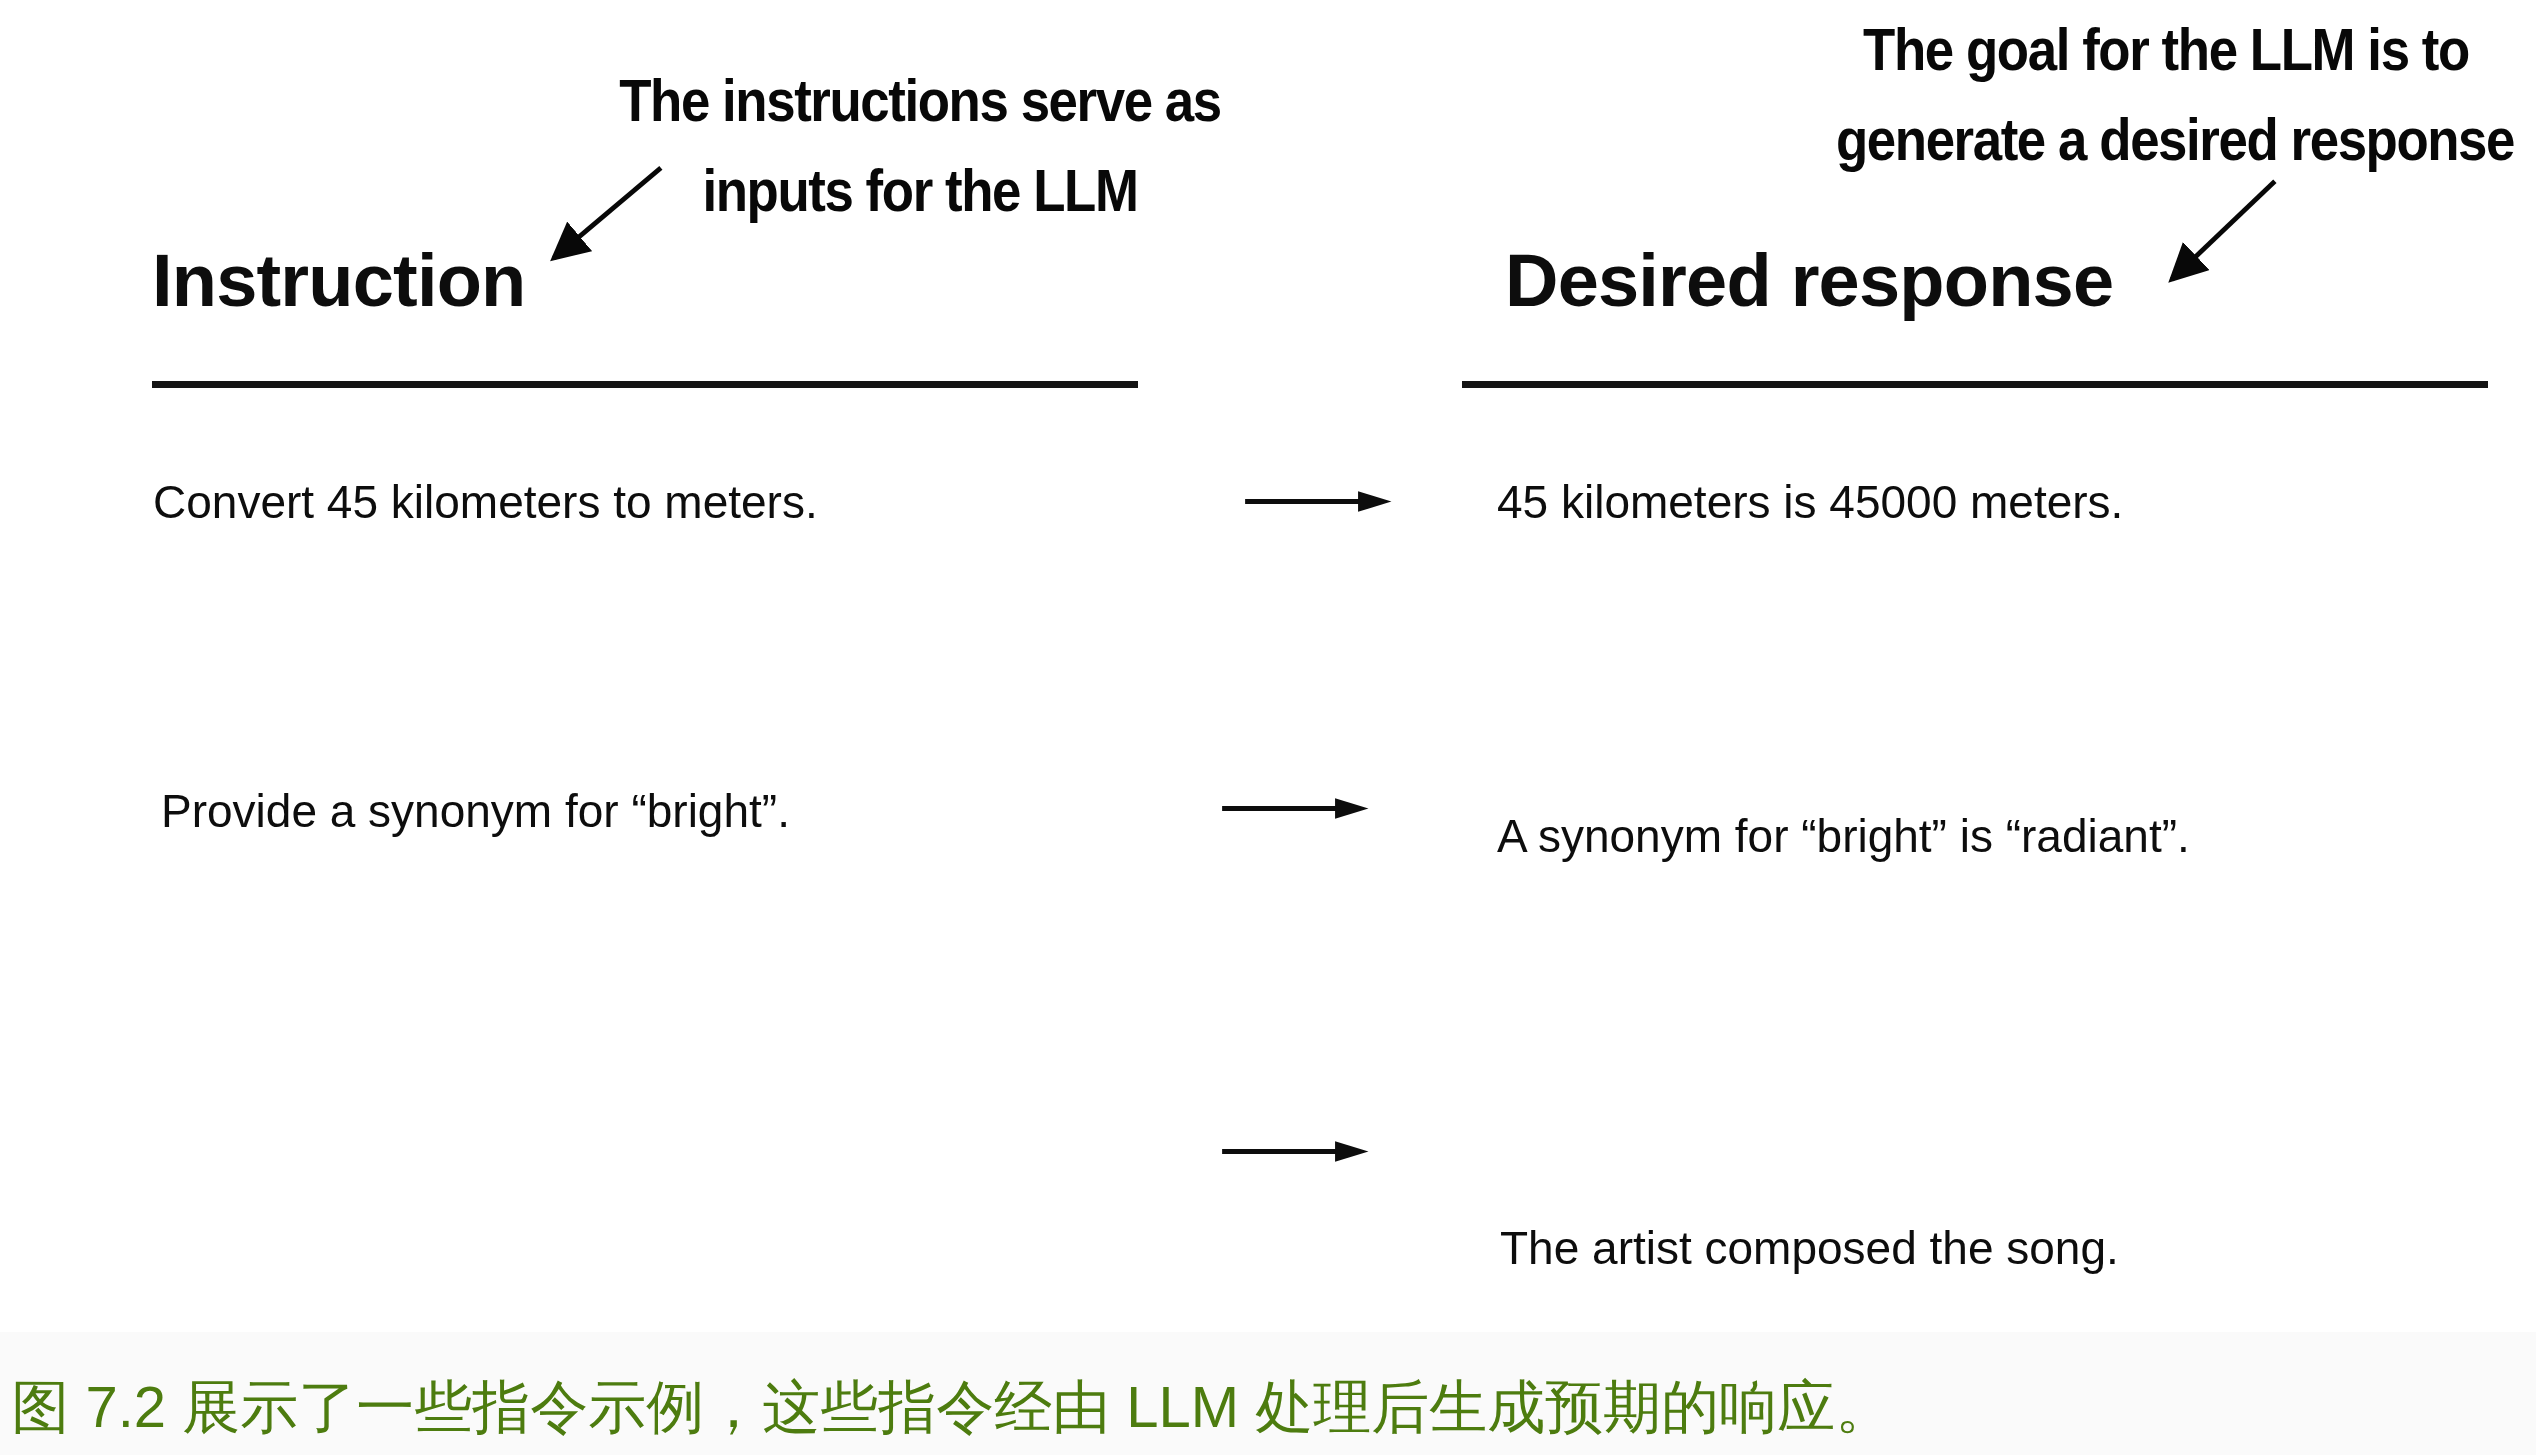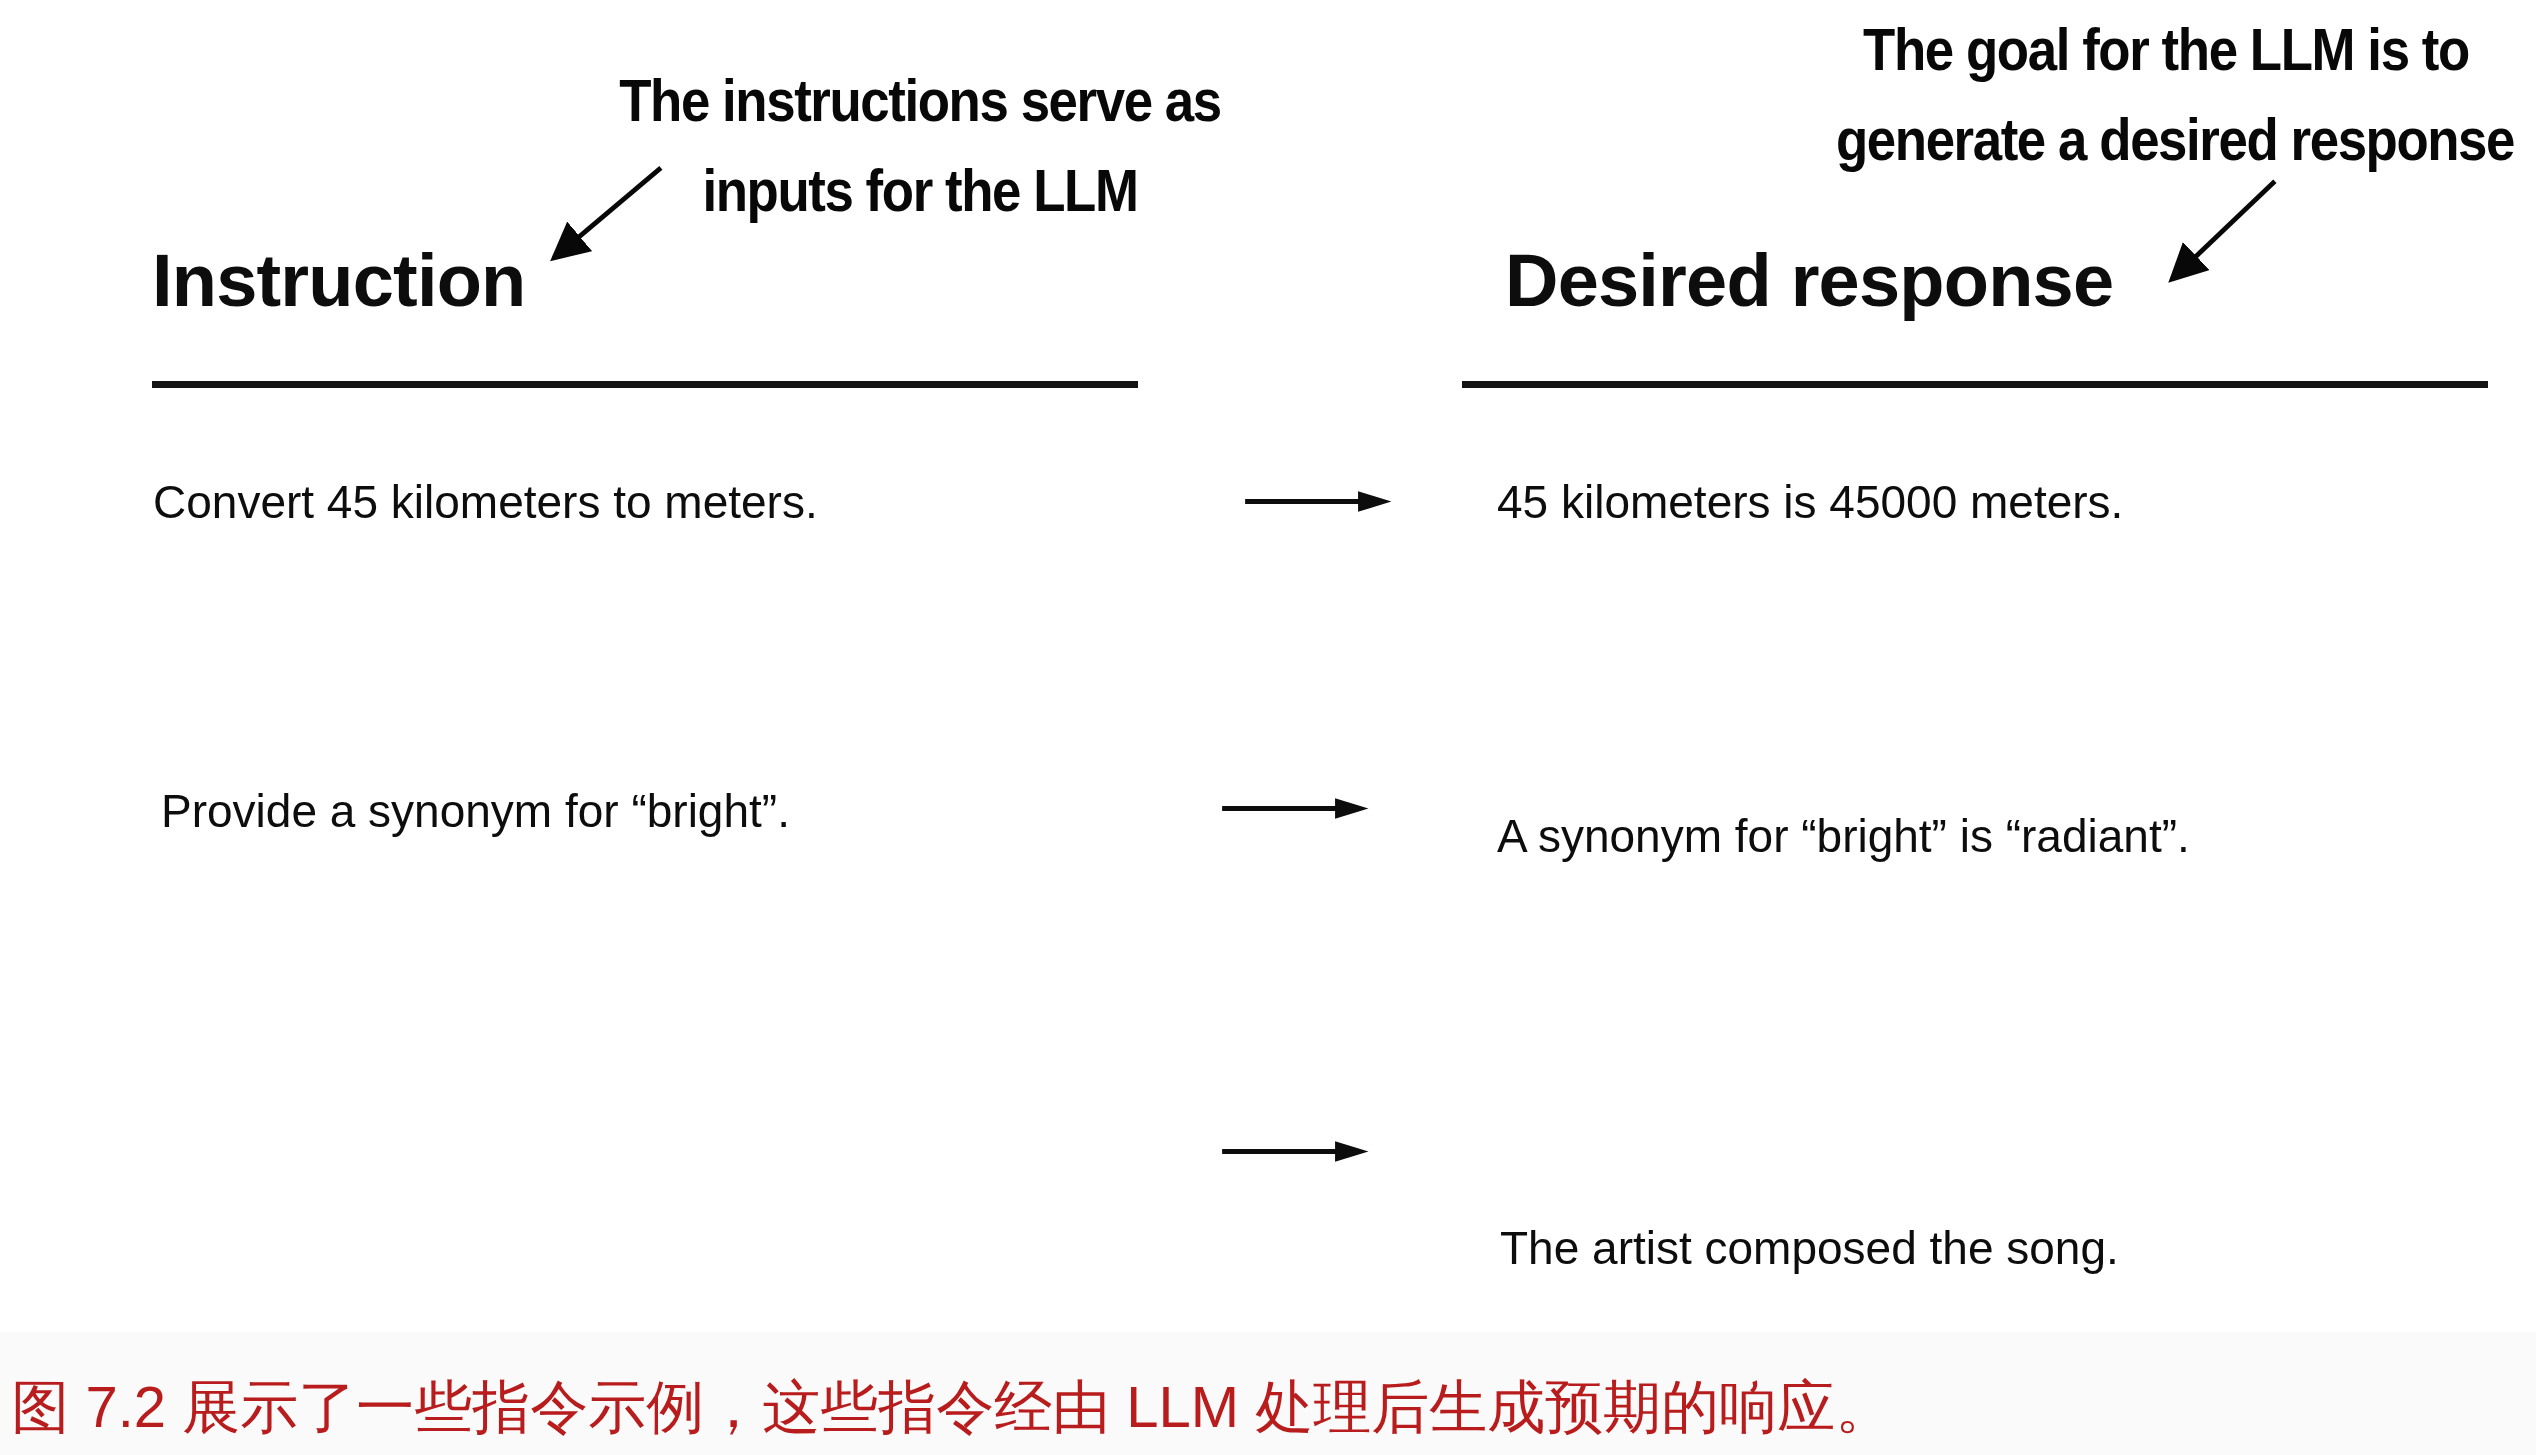--- a/index.html
+++ b/index.html
@@ -77,21 +77,21 @@
     left: 0; top: 1332px;
     width: 2538px; height: 123px;
     background: #fafafa;
   }
   .caption {
     position: absolute;
     left: 11.3px;
     top: 1368px;
     font-size: 58px;
     line-height: 77px;
-    color: #b91c1c;
+    color: #4d7c0f;
     white-space: nowrap;
   }
 </style>
 </head>
 <body>
 
 <div class="canvas">
 
   <div class="caption-strip"></div>
 

